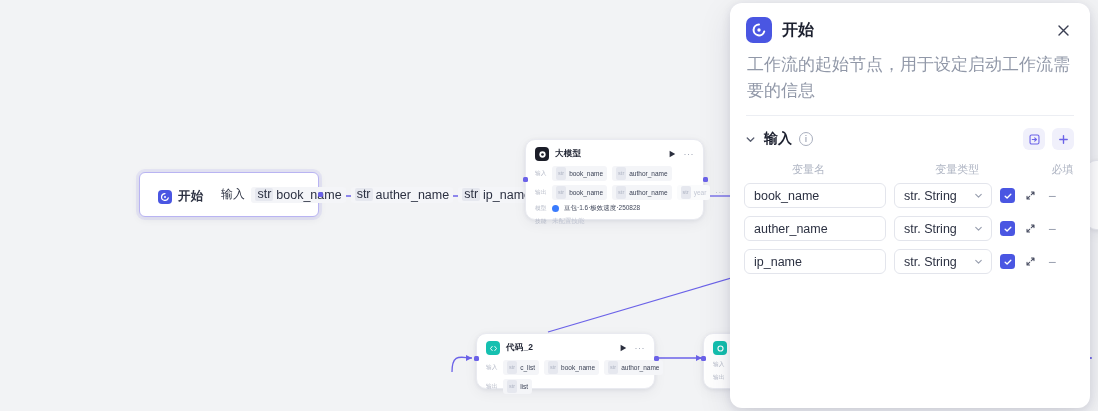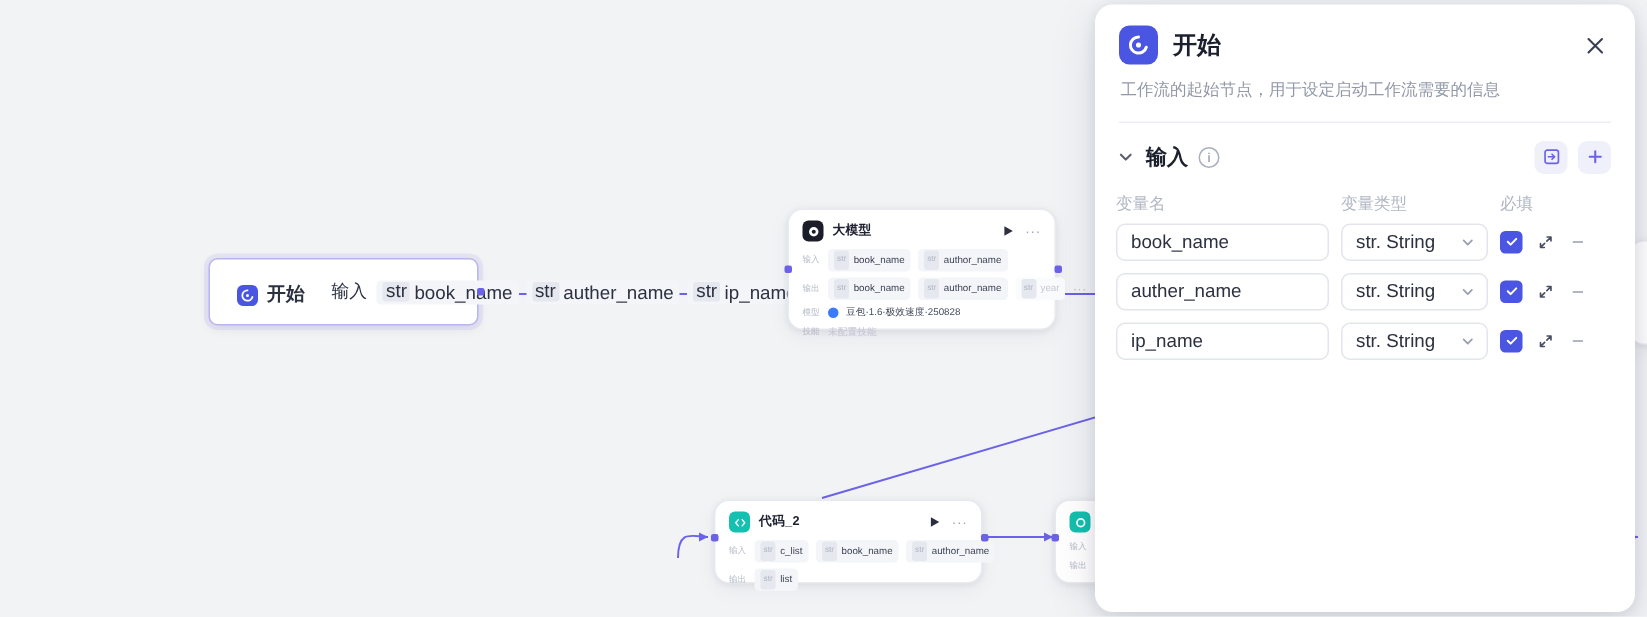--- a/index.html
+++ b/index.html
@@ -60,33 +60,33 @@
     position:absolute;right:8px;top:3px;width:360px;height:405px;
     background:#fff;border-radius:12px;
     box-shadow:0 2px 10px rgba(20,24,60,.10),0 10px 34px rgba(20,24,60,.10);
     box-sizing:border-box;overflow:hidden;
   }
   .p-hd{padding:14px 16px 0 16px;}
   .p-hd-top{display:flex;align-items:center;gap:10px;}
   .p-ico{width:26px;height:26px;border-radius:7px;background:#4a56e2;display:flex;align-items:center;justify-content:center;flex:0 0 auto;}
   .p-title{font-size:16px;font-weight:700;color:#1b1f2e;}
   .p-x{margin-left:auto;width:22px;height:22px;display:flex;align-items:center;justify-content:center;color:#3a3f52;cursor:pointer;}
-  .p-desc{font-size:11px;color:#9198a8;margin:9px 0 0 1px;line-height:1.5;}
+  .p-desc{font-size:17px;color:#9198a8;margin:9px 0 0 1px;line-height:1.5;}
   .p-div{height:1px;background:#eceef3;margin:12px 0 0 0;}
 
   .sec-hd{display:flex;align-items:center;gap:7px;padding:12px 16px 6px 14px;}
   .chev{color:#5b6172;display:flex;align-items:center;}
   .sec-title{font-size:14px;font-weight:700;color:#1b1f2e;}
   .info-i{width:12px;height:12px;border-radius:50%;border:1.2px solid #a9afbe;color:#a9afbe;font-size:8.5px;display:flex;align-items:center;justify-content:center;font-weight:700;}
   .sec-sp{flex:1 1 auto;}
   .sq-btn{width:22px;height:22px;border-radius:6px;background:#f0f0fb;display:flex;align-items:center;justify-content:center;color:#6b62e8;cursor:pointer;}
 
   .tbl{padding:4px 14px 0 14px;}
   .th{display:flex;align-items:center;gap:8px;padding:2px 0 6px 0;}
-  .th span{font-size:11px;color:#b0b6c4;}
+  .th span{font-size:11px;color:#b0b6c4;margin-left:48px;}
   .th .c1{width:142px;}
   .th .c2{width:98px;font-family:Liberation Mono, monospace;}
   .th .c3{width:40px;}
   .row{display:flex;align-items:center;gap:8px;margin-bottom:8px;}
   .inp{
     width:142px;height:25px;box-sizing:border-box;border:1px solid #e3e5ec;border-radius:6px;
     background:#fff;padding:0 9px;font-size:12.5px;color:#2c3142;
     font-family:"Liberation Sans","DejaVu Sans",sans-serif;outline:none;
   }
   .sel{

